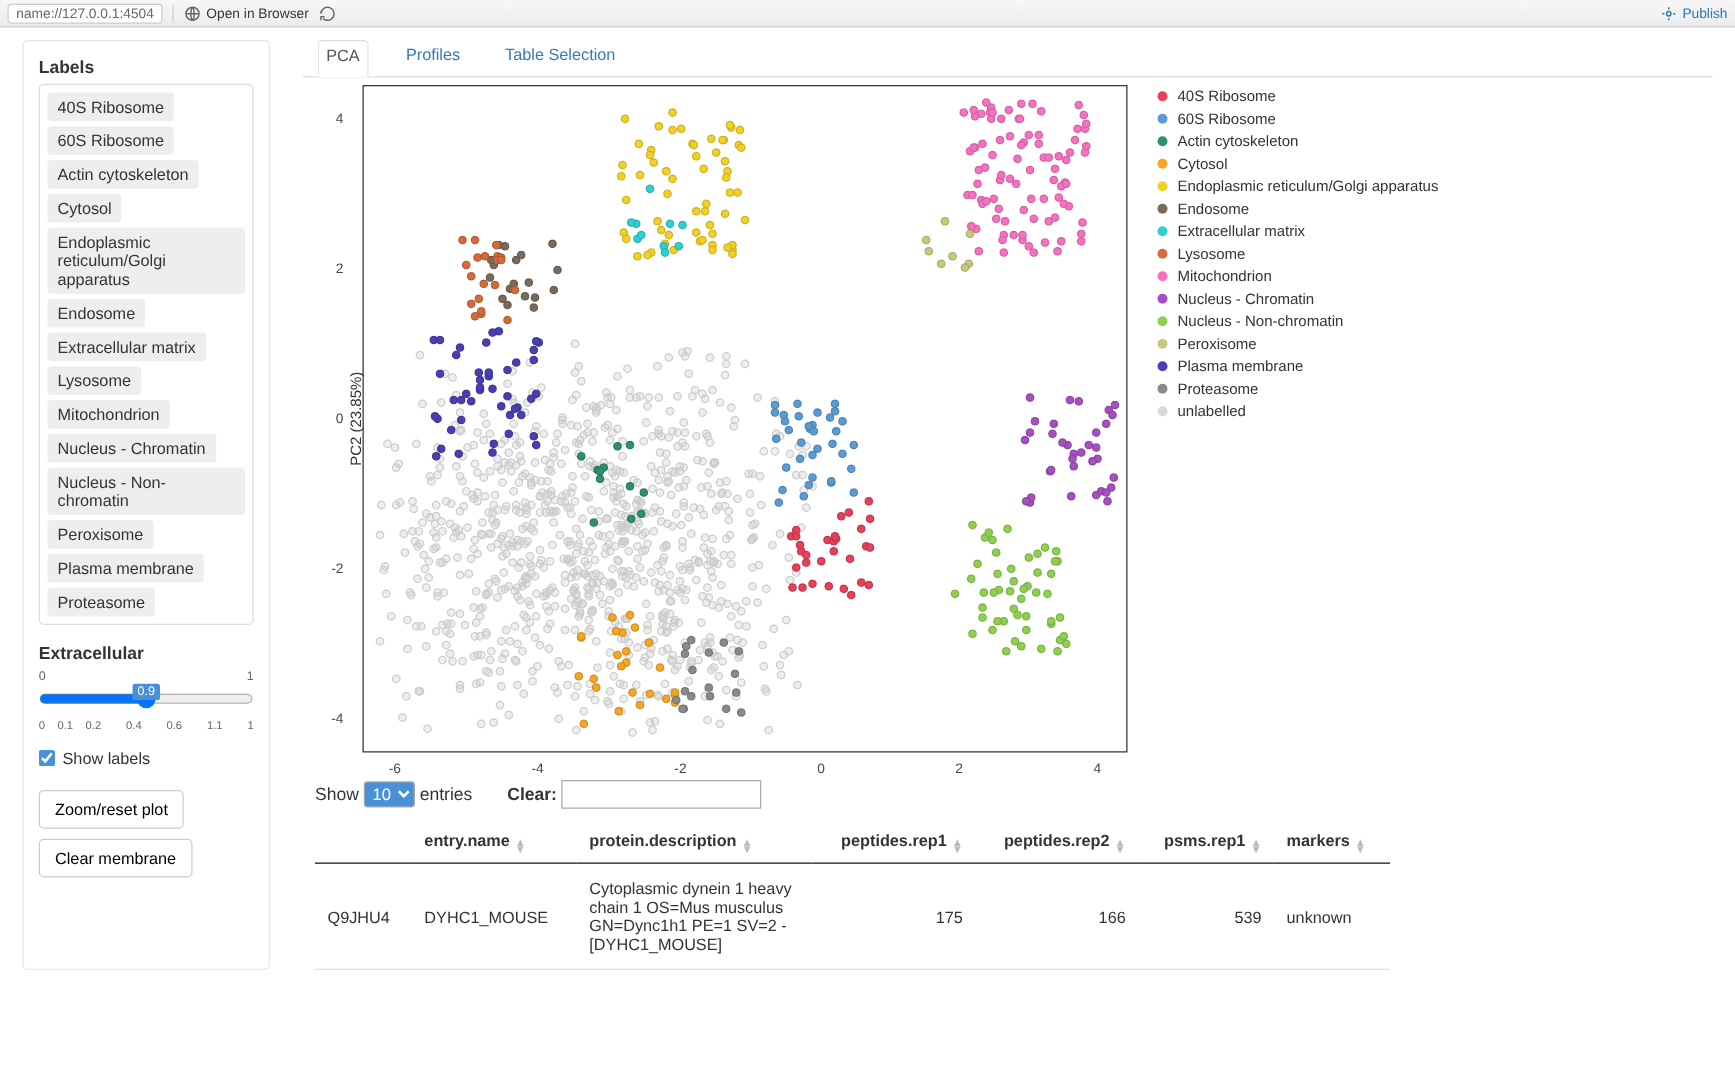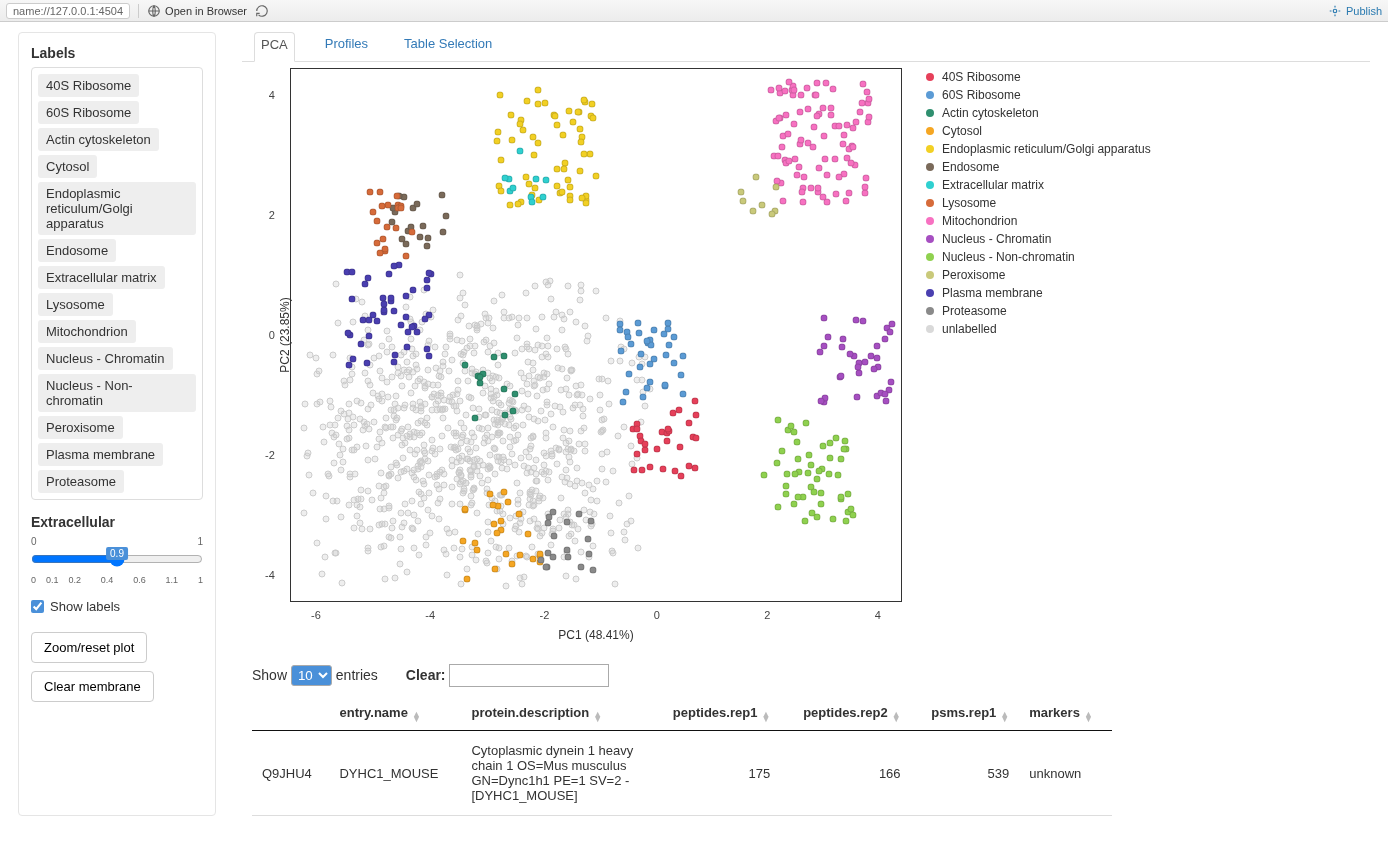--- a/index.html
+++ b/index.html
@@ -1489,21 +1489,20 @@
             <div class="scatter-dot" style="left: 287.509px; top: 445.316px; background: rgb(138, 138, 138);"></div>
             <div class="scatter-dot" style="left: 257.462px; top: 453.999px; background: rgb(138, 138, 138);"></div>
             <div class="scatter-dot" style="left: 262.387px; top: 488.297px; background: rgb(138, 138, 138);"></div>
             <div class="scatter-dot" style="left: 255.579px; top: 497.942px; background: rgb(138, 138, 138);"></div>
             <div class="scatter-dot" style="left: 262.451px; top: 442.553px; background: rgb(138, 138, 138);"></div>
             <div class="scatter-dot" style="left: 256.902px; top: 484.474px; background: rgb(138, 138, 138);"></div>
             <div class="scatter-dot" style="left: 297.317px; top: 469.602px; background: rgb(138, 138, 138);"></div>
             <div class="scatter-dot" style="left: 254.562px; top: 498.475px; background: rgb(138, 138, 138);"></div>
             <div class="scatter-dot" style="left: 300.357px; top: 451.602px; background: rgb(138, 138, 138);"></div>
           </div>
-        <div class="x-title">PC1 (48.41%)</div>
       </div>
       <div class="legend" id="legend">
           <div class="legend-row">
             <span class="legend-dot" style="background: rgb(230, 64, 90);"></span>
             <span>40S Ribosome</span>
           </div>
           <div class="legend-row">
             <span class="legend-dot" style="background: rgb(91, 155, 213);"></span>
             <span>60S Ribosome</span>
           </div>

